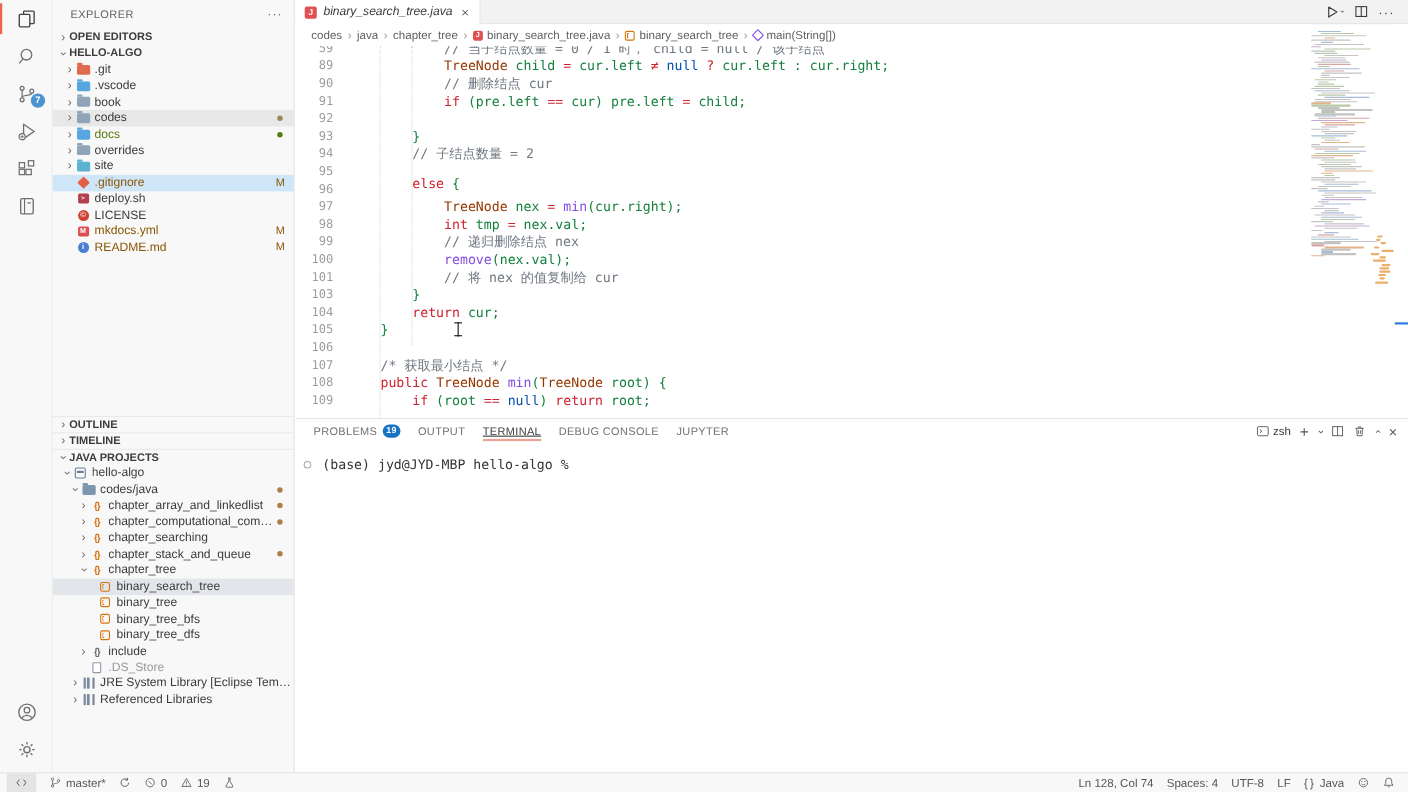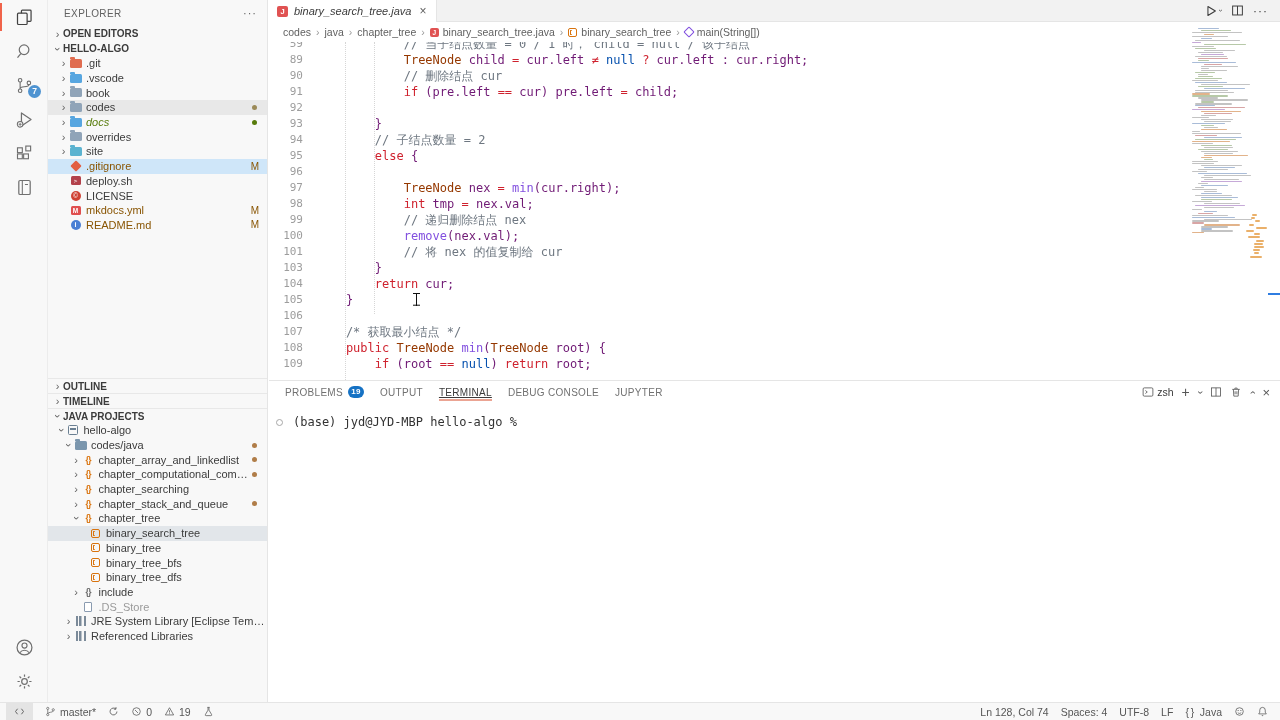--- a/index.html
+++ b/index.html
@@ -61,21 +61,21 @@
   .ic-class { width:9px; height:9px; border:1.5px solid #d9730d; border-radius:2px; position:relative; }
   .ic-class::before { content:""; position:absolute; inset:1px 4px 1px 1px; border:1px solid #d9730d; border-right:none; border-radius:1px; }
   .ic-method { width:8px; height:8px; border:1.5px solid #8250df; transform:rotate(45deg); border-radius:1px; }
 
   .code-wrap { position:absolute; left:0; right:90px; top:42px; bottom:0; overflow:hidden; background:#fff; font-family:"DejaVu Sans Mono", monospace; font-size:12px; line-height:16px; }
   .code-inner { position:absolute; top:-6px; left:0; right:0; }
   .cl { display:flex; height:16px; }
   .cl .ln { flex:0 0 34px; text-align:right; color:#9d9d9d; font-size:11px; line-height:16px; }
   .cl .lc { margin-left:14px; white-space:pre; color:#1f2328; }
   .tk-k { color:#cf222e; } .tk-o { color:#cf222e; } .tk-t { color:#953800; }
-  .tk-f { color:#8250df; } .tk-c { color:#0550ae; } .tk-m { color:#6e7781; } .tk-p { color:#701a75; }
+  .tk-f { color:#8250df; } .tk-c { color:#0550ae; } .tk-m { color:#6e7781; } .tk-p { color:#15803d; }
   .guide { position:absolute; top:0; bottom:0; width:0; border-left:1px dotted #d6d6d6; }
   .ibeam { position:absolute; width:9px; height:13px; }
   .ibeam::before { content:""; position:absolute; left:4px; top:0; bottom:0; width:1.3px; background:#111; }
   .ibeam::after { content:""; position:absolute; left:1px; right:1px; top:0; height:1.3px; background:#111; box-shadow:0 11.7px 0 #111; }
 
   .minimap { position:absolute; right:12px; top:28px; width:78px; bottom:0; background:#fff; overflow:hidden; }
   .mm-line { height:1.1px; margin-bottom:0.9px; border-radius:1px; }
   .mm-tick { position:absolute; height:2px; background:#eab06a; border-radius:1px; }
   .overview { position:absolute; right:0; top:22px; width:12px; bottom:0; background:#fff; }
   .ov-cursor { position:absolute; left:0; right:0; top:271px; height:2px; background:#2f7de1; }
@@ -208,21 +208,21 @@
             <span class="ic-folder" style="background: rgb(144, 164, 184);"></span>
           </span>
           <span class="lbl">codes</span>
           <span class="dot" style="background: rgb(155, 138, 88);"></span>
         </div>
         <div class="row" style="padding-left: 10px;">
           <span class="chev">›</span>
           <span class="fi">
             <span class="ic-folder" style="background: rgb(87, 166, 224);"></span>
           </span>
-          <span class="lbl" style="color: rgb(88, 124, 12); font-style: italic;">docs</span>
+          <span class="lbl" style="color: rgb(88, 124, 12);">docs</span>
           <span class="dot" style="background: rgb(88, 124, 12);"></span>
         </div>
         <div class="row" style="padding-left: 10px;">
           <span class="chev">›</span>
           <span class="fi">
             <span class="ic-folder" style="background: rgb(144, 164, 184);"></span>
           </span>
           <span class="lbl">overrides</span>
         </div>
         <div class="row" style="padding-left: 10px;">
@@ -484,21 +484,21 @@
           <div class="cl">
             <span class="ln">93</span>
             <span class="lc" style="padding-left: 57.7968px;"><span class="tk-p">}</span></span>
           </div>
           <div class="cl">
             <span class="ln">94</span>
             <span class="lc" style="padding-left: 57.7968px;"><span class="tk-m">// 子结点数量 = 2</span></span>
           </div>
           <div class="cl">
             <span class="ln">95</span>
-            <span class="lc" style="padding-left: 57.7968px;"><span class="tk-k">else</span><span class="tk-p"> {</span></span>
+            <span class="lc" style="padding-left: 57.7968px; margin-top: 11px;"><span class="tk-k">else</span><span class="tk-p"> {</span></span>
           </div>
           <div class="cl">
             <span class="ln">96</span>
           </div>
           <div class="cl">
             <span class="ln">97</span>
             <span class="lc" style="padding-left: 86.6952px;"><span class="tk-t">TreeNode</span><span class="tk-p"> nex </span><span class="tk-o">=</span><span class="tk-p"> </span><span class="tk-f">min</span><span class="tk-p">(cur.right);</span></span>
           </div>
           <div class="cl">
             <span class="ln">98</span>

